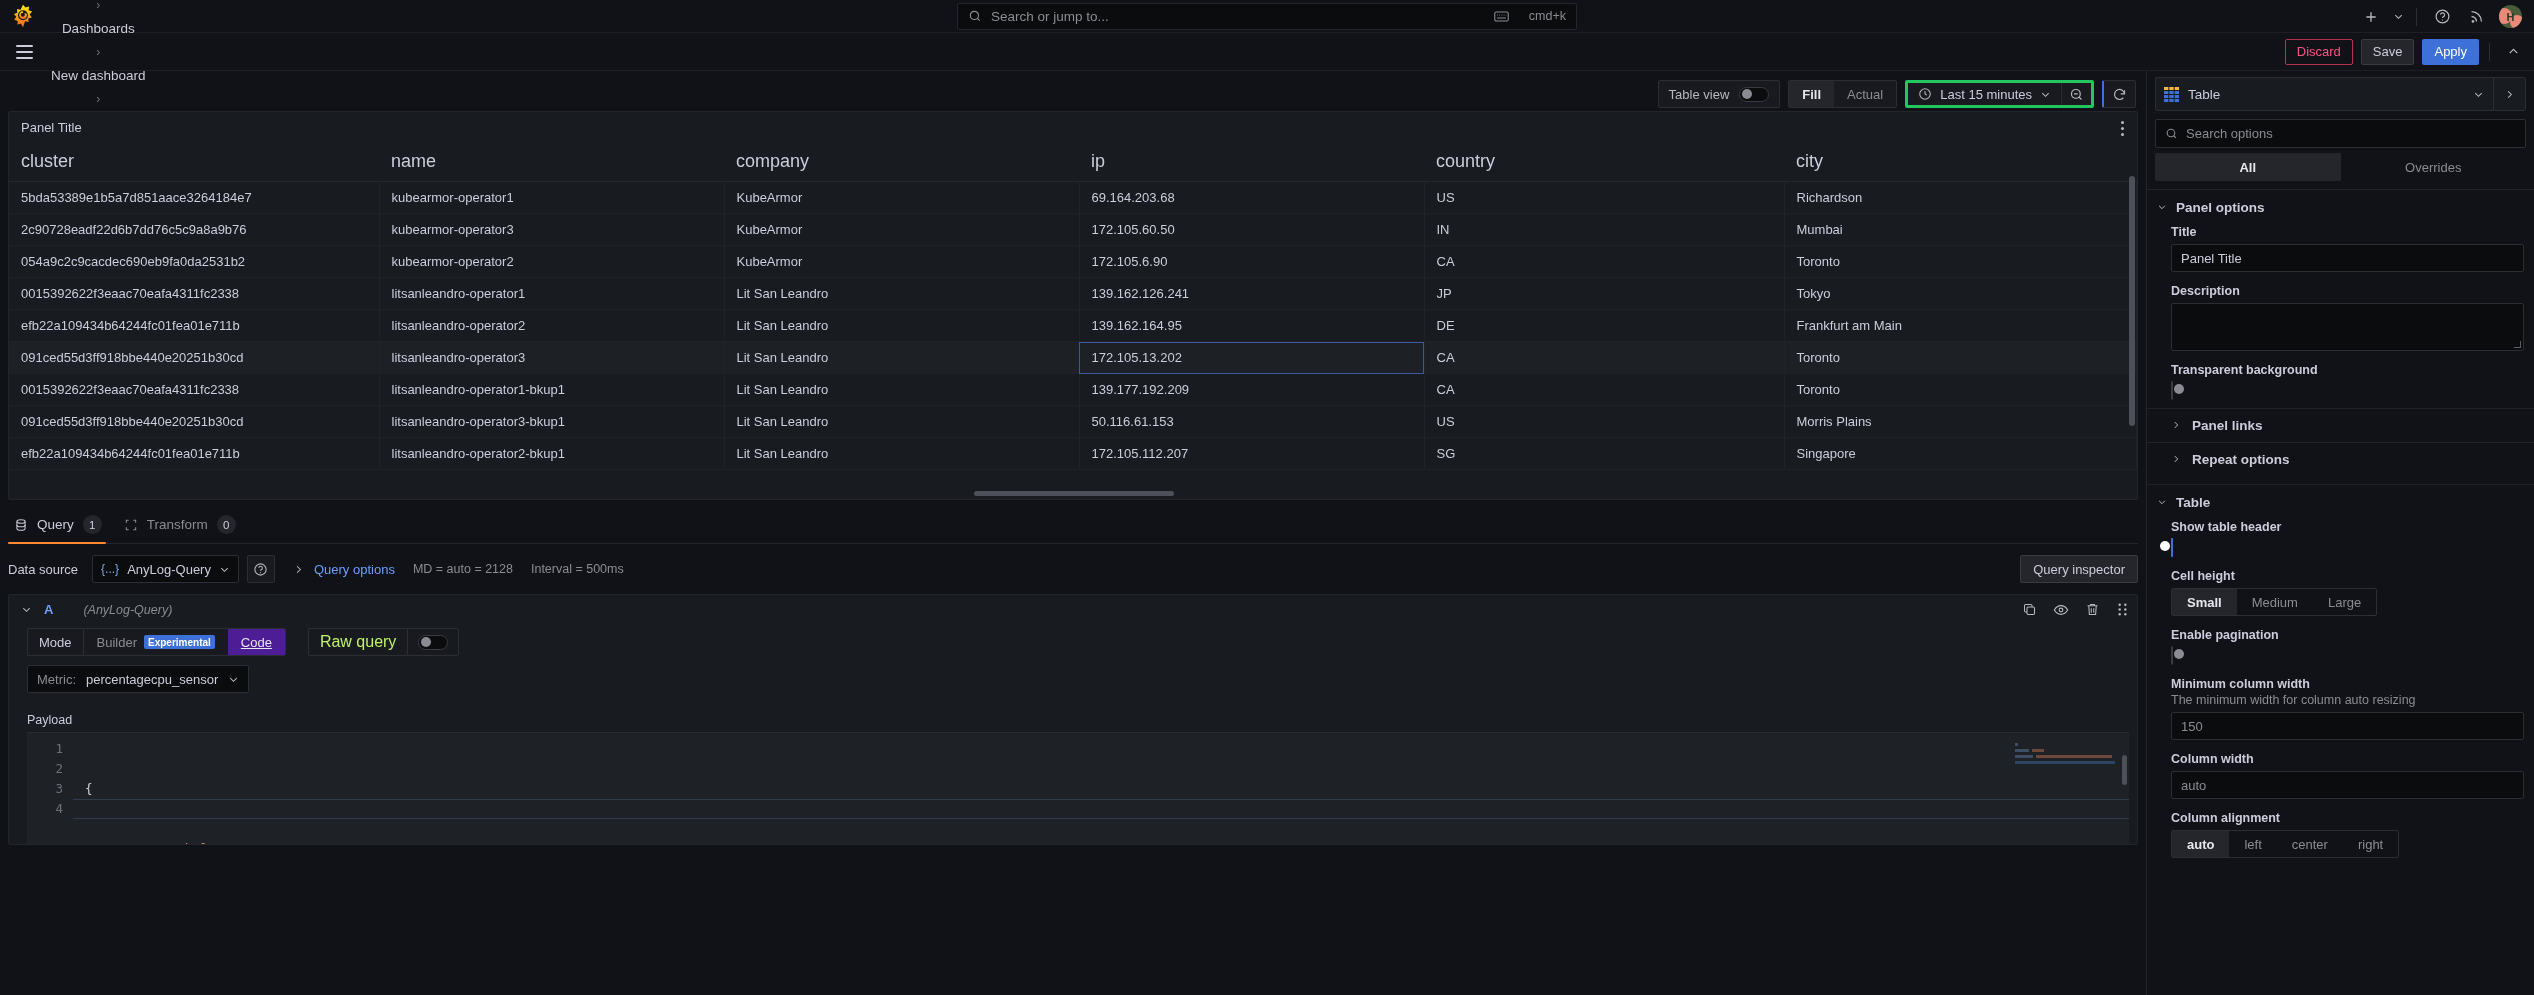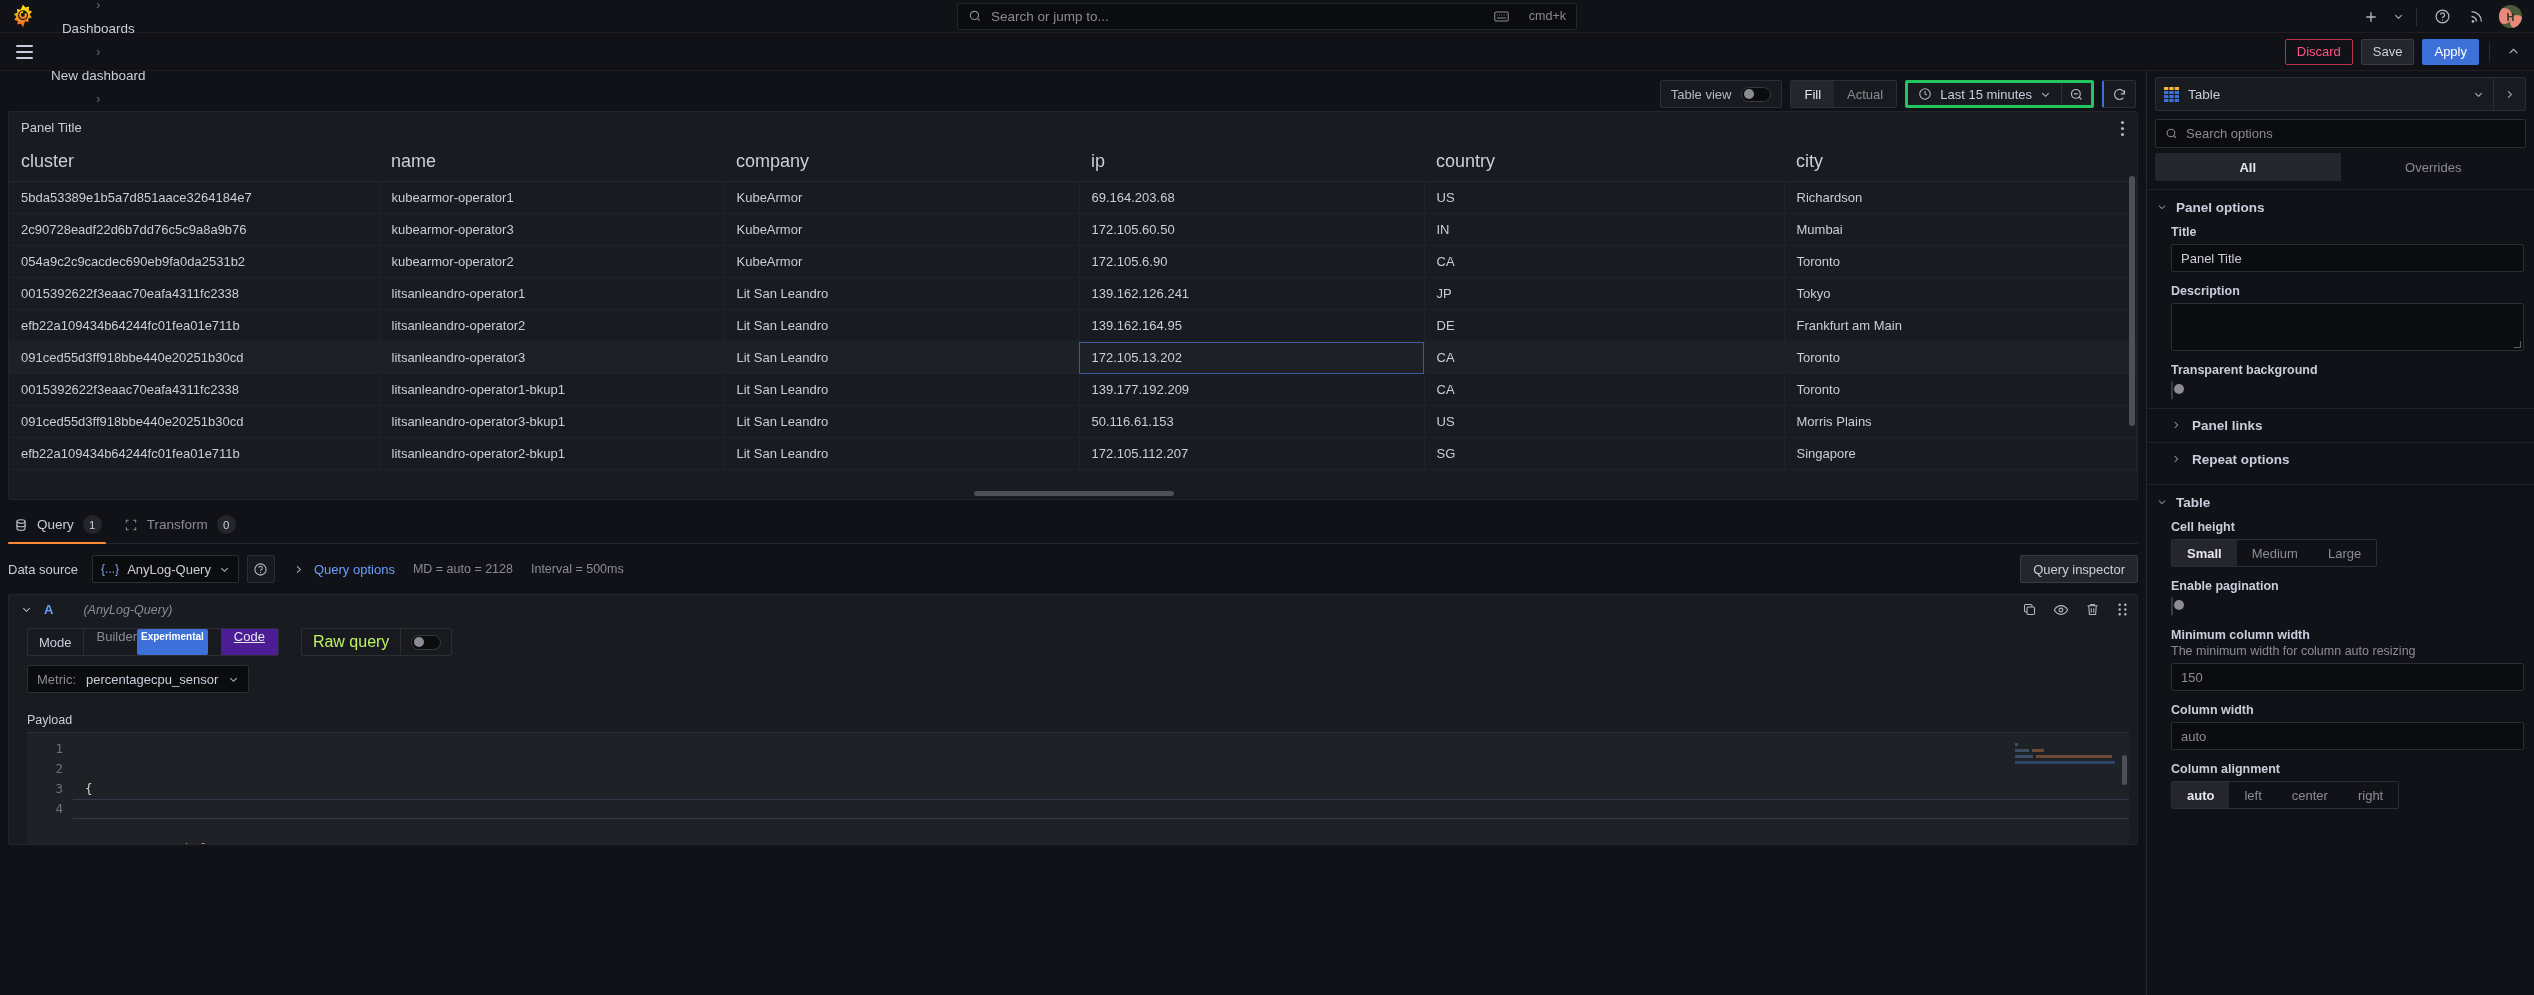--- a/index.html
+++ b/index.html
@@ -90,21 +90,21 @@
     display: flex; flex-direction: column;
   }
 
   
   .panel-toolbar {
     height: 34px; display: flex; align-items: center; justify-content: flex-end;
     gap: 8px; padding-right: 2px;
   }
   .seg-group { display: flex; align-items: center; background:#181a1f; border: 1px solid #2c2e33; border-radius: 2px; height: 28px; overflow:hidden; }
   .seg { height: 100%; display: flex; align-items: center; padding: 0 13px; font-size: 13px; color: #8b8c93; cursor:pointer; }
-  .seg.active { background: #25262b; color: #e6e6ef; font-weight: 400; }
+  .seg.active { background: #25262b; color: #e6e6ef; font-weight: 700; }
   .tableview-box {
     display: flex; align-items: center; gap: 10px;
     height: 28px; border: 1px solid #2c2e33; border-radius: 2px; background: #181a1f;
     padding: 0 10px; font-size: 13px; color: #b6b8c0;
   }
   .toggle {
     width: 30px; height: 15px; border-radius: 8px; background: #0b0c0e;
     border: 1px solid #3a3b42; position: relative; cursor: pointer; flex: none;
   }
   .toggle .knob { position: absolute; top: 1.5px; left: 2px; width: 10px; height: 10px; border-radius: 50%; background: #8b8c93; }
@@ -195,21 +195,21 @@
   .qhead { height: 29px; display:flex; align-items:center; padding: 0 8px; position: relative; }
   .qhead .chev { color:#b6b8c0; font-size: 12px; width: 18px; display:flex; justify-content:center; cursor:pointer;}
   .qhead .refid { color:#6e9fff; font-size: 13px; font-weight: 600; margin-left: 9px; }
   .qhead .dsname { color:#8b8c93; font-size: 12.5px; font-style: italic; margin-left: 30px; }
   .qhead .acts { position:absolute; right: 8px; display:flex; align-items:center; gap: 16px; color:#b6b8c0; }
   .qhead .acts span { cursor:pointer; display:flex; }
   .qbody { padding: 4px 10px 10px 18px; }
   .mode-row { display:flex; align-items:center; gap: 0; margin-bottom: 9px; }
   .mini-label { font-size: 13px; color:#ccccdc; padding: 0 11px; height: 28px; display:flex; align-items:center; background:#181a1f; border:1px solid #2c2e33; border-right:none; border-radius: 2px 0 0 2px; }
   .radio-group { display:flex; height:28px; border:1px solid #2c2e33; border-radius:0 2px 2px 0; overflow:hidden; background:#181a1f; }
-  .radio { display:flex; padding: 0 13px; font-size:13px; color:#8b8c93; cursor:pointer; }
+  .radio { display:flex; align-items:center; gap:7px; padding: 0 13px; font-size:13px; color:#8b8c93; cursor:pointer; }
   .radio.active { background:#4c1d95; color:#e6e6ef;text-decoration:underline; }
   .badge-exp { background:#3d71d9; color:#fff; font-size: 10px; font-weight: 700; border-radius: 2px; padding: 1.5px 4px; }
   .rawq { display:flex; align-items:center; margin-left: 22px; }
   .rawq .lb { font-size:16px; color:#bef264; padding: 1px 11px; height: 28px; display:flex; align-items:center; background:#181a1f; border:1px solid #2c2e33; border-right:none; border-radius:2px 0 0 2px;}
   .rawq .tg { height: 28px; display:flex; align-items:center; padding: 0 10px; background:#181a1f; border:1px solid #2c2e33; border-radius:0 2px 2px 0;}
   .metric-select {
     display:inline-flex; align-items:center; gap:10px; height: 28px;
     background:#0b0c0e; border:1px solid #2c2e33; border-radius:2px; padding: 0 9px;
     font-size: 13px; cursor:pointer;
   }
@@ -766,20 +766,24 @@
 
         <div class="sect-head">
           <span class="cv">
             <svg width="10" height="10" viewBox="0 0 24 24" stroke="#b6b8c0" stroke-width="2.4" fill="none">
                 <path d="M5 9l7 7 7-7"></path>
               </svg>
           </span>
           <span class="tt">Table</span>
         </div>
 
+        <div class="field">
+          <div class="field-label">Show table header</div>
+          <span class="toggle on"><span class="knob"></span></span>
+        </div>
 
         <div class="field">
           <div class="field-label">Cell height</div>
           <div class="radio-group2">
             <div class="r active">Small</div>
             <div class="r">Medium</div>
             <div class="r">Large</div>
           </div>
         </div>
 

